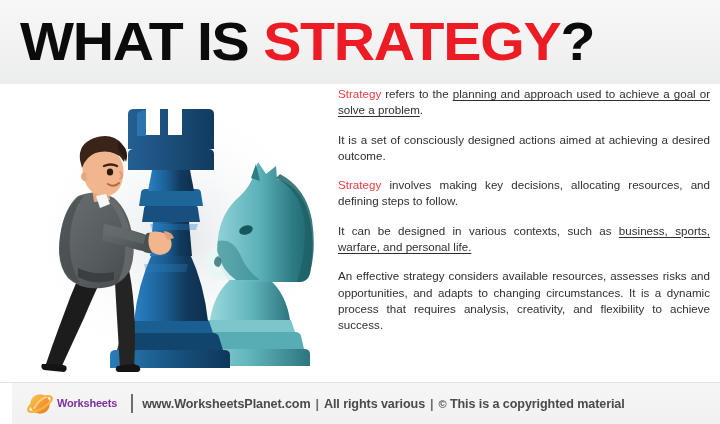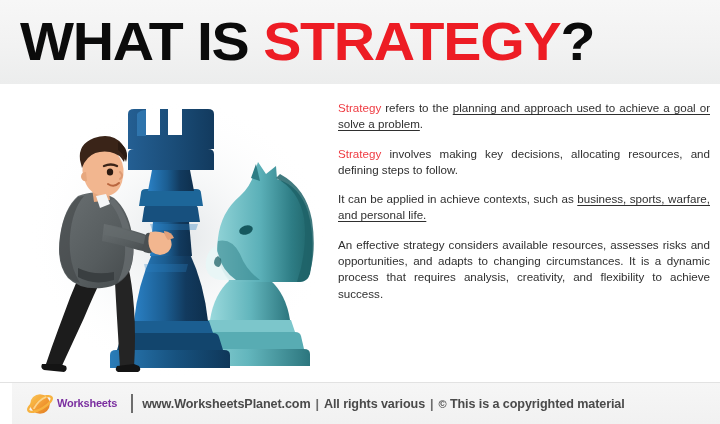--- a/index.html
+++ b/index.html
@@ -53,21 +53,21 @@
     top: 78px;
     width: 312px;
     height: 300px;
   }
   .illustration svg { display: block; }
 
   
   .text-col {
     position: absolute;
     left: 338px;
-    top: 100px;
+    top: 86px;
     width: 372px;
     height: 290px;
   }
   .para {
     font-family: "Liberation Sans", sans-serif;
     font-size: 11.6px;
     line-height: 16.3px;
     color: #2f2f2f;
     text-align: justify;
     margin: 0 0 13px 0;
@@ -320,24 +320,25 @@
         <path d="M90 106 Q96 110 101 105" stroke="#b9663f" stroke-width="2" fill="none" stroke-linecap="round"></path>
 
         <path d="M78 118 L88 116 L92 126 L82 130 Z" fill="#f4f6f7"></path>
       </g>
     </svg>
   </div>
 
   <div class="text-col">
     <p class="para"><span class="kw">Strategy</span><span> refers to the </span><span class="ul">planning and approach used to achieve a goal or solve a problem</span><span>.</span></p>
 
+    <p class="para"><span>It is a set of consciously designed actions aimed at achieving a desired outcome.</span></p>
 
     <p class="para"><span class="kw">Strategy</span><span> involves making key decisions, allocating resources, and defining steps to follow.</span></p>
 
-    <p class="para"><span>It can be applied in achieve contexts, such as </span><span class="ul">business, sports, warfare, and personal life.</span></p>
+    <p class="para"><span>It can be designed in various contexts, such as </span><span class="ul">business, sports, warfare, and personal life.</span></p>
 
     <p class="para"><span>An effective strategy considers available resources, assesses risks and opportunities, and adapts to changing circumstances. It is a dynamic process that requires analysis, creativity, and flexibility to achieve success.</span></p>
   </div>
 
   <div class="footer-rule"></div>
   <div class="footer">
 
     <div class="logo">
       <svg class="logo-planet" viewBox="0 0 40 40">
         <defs>

